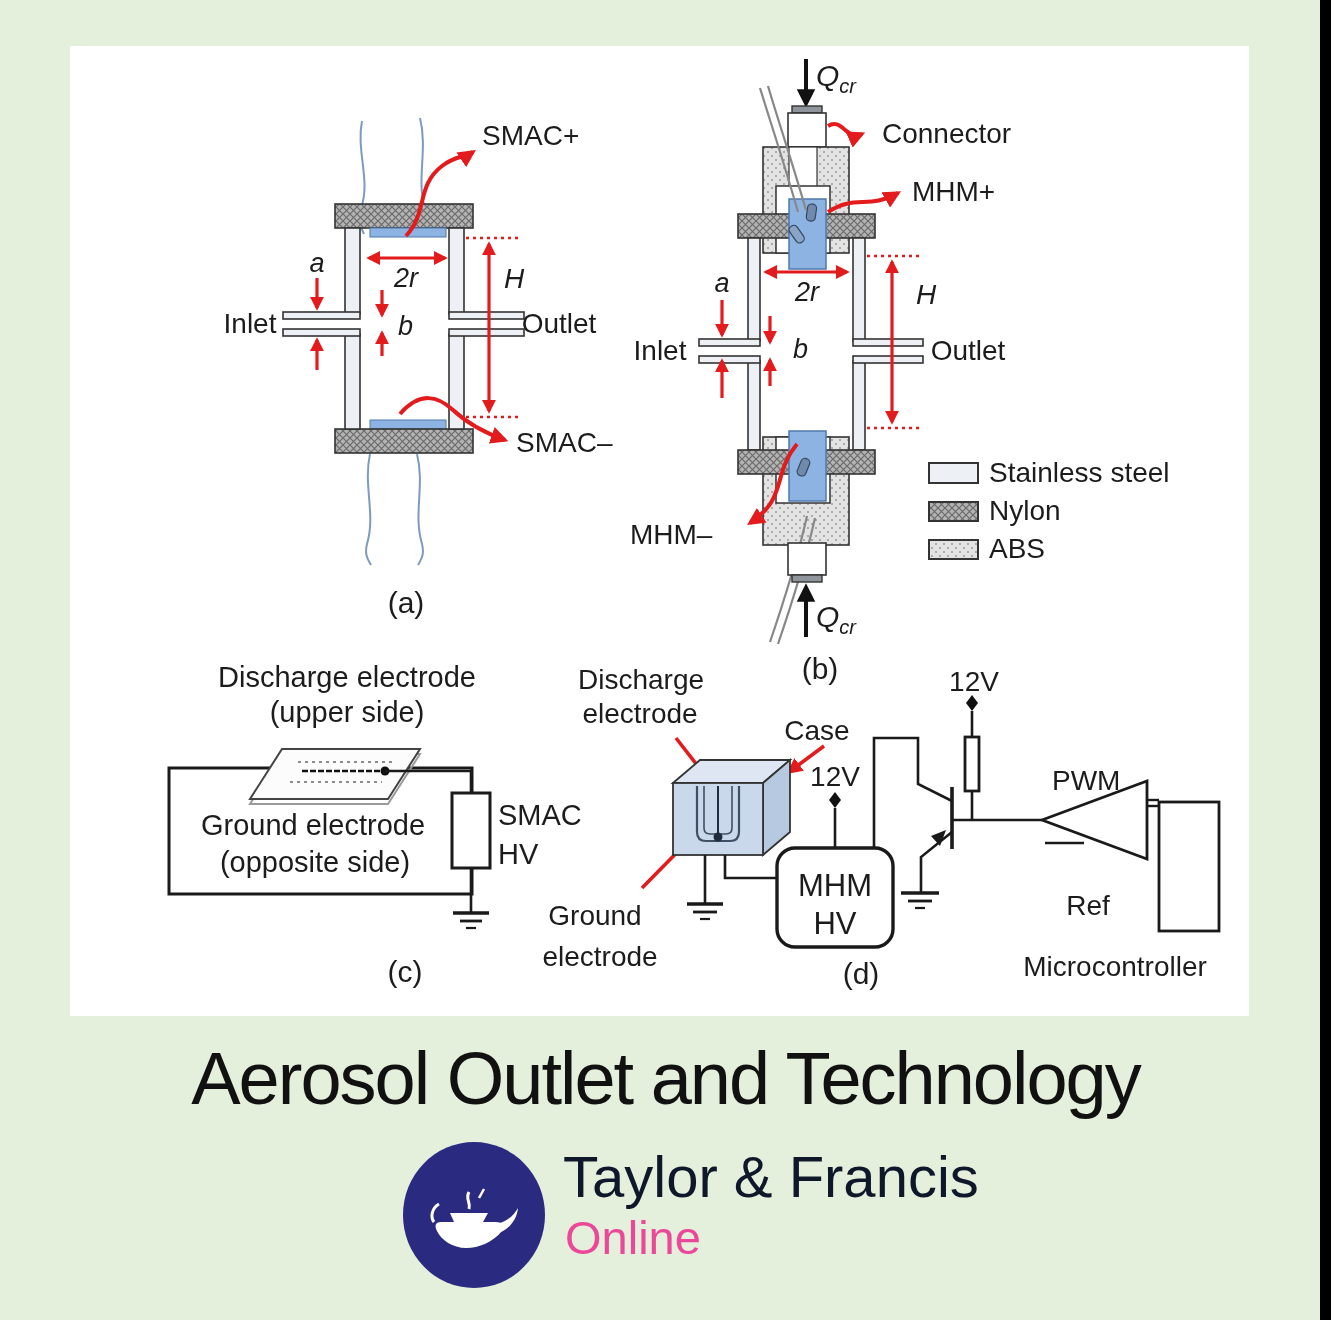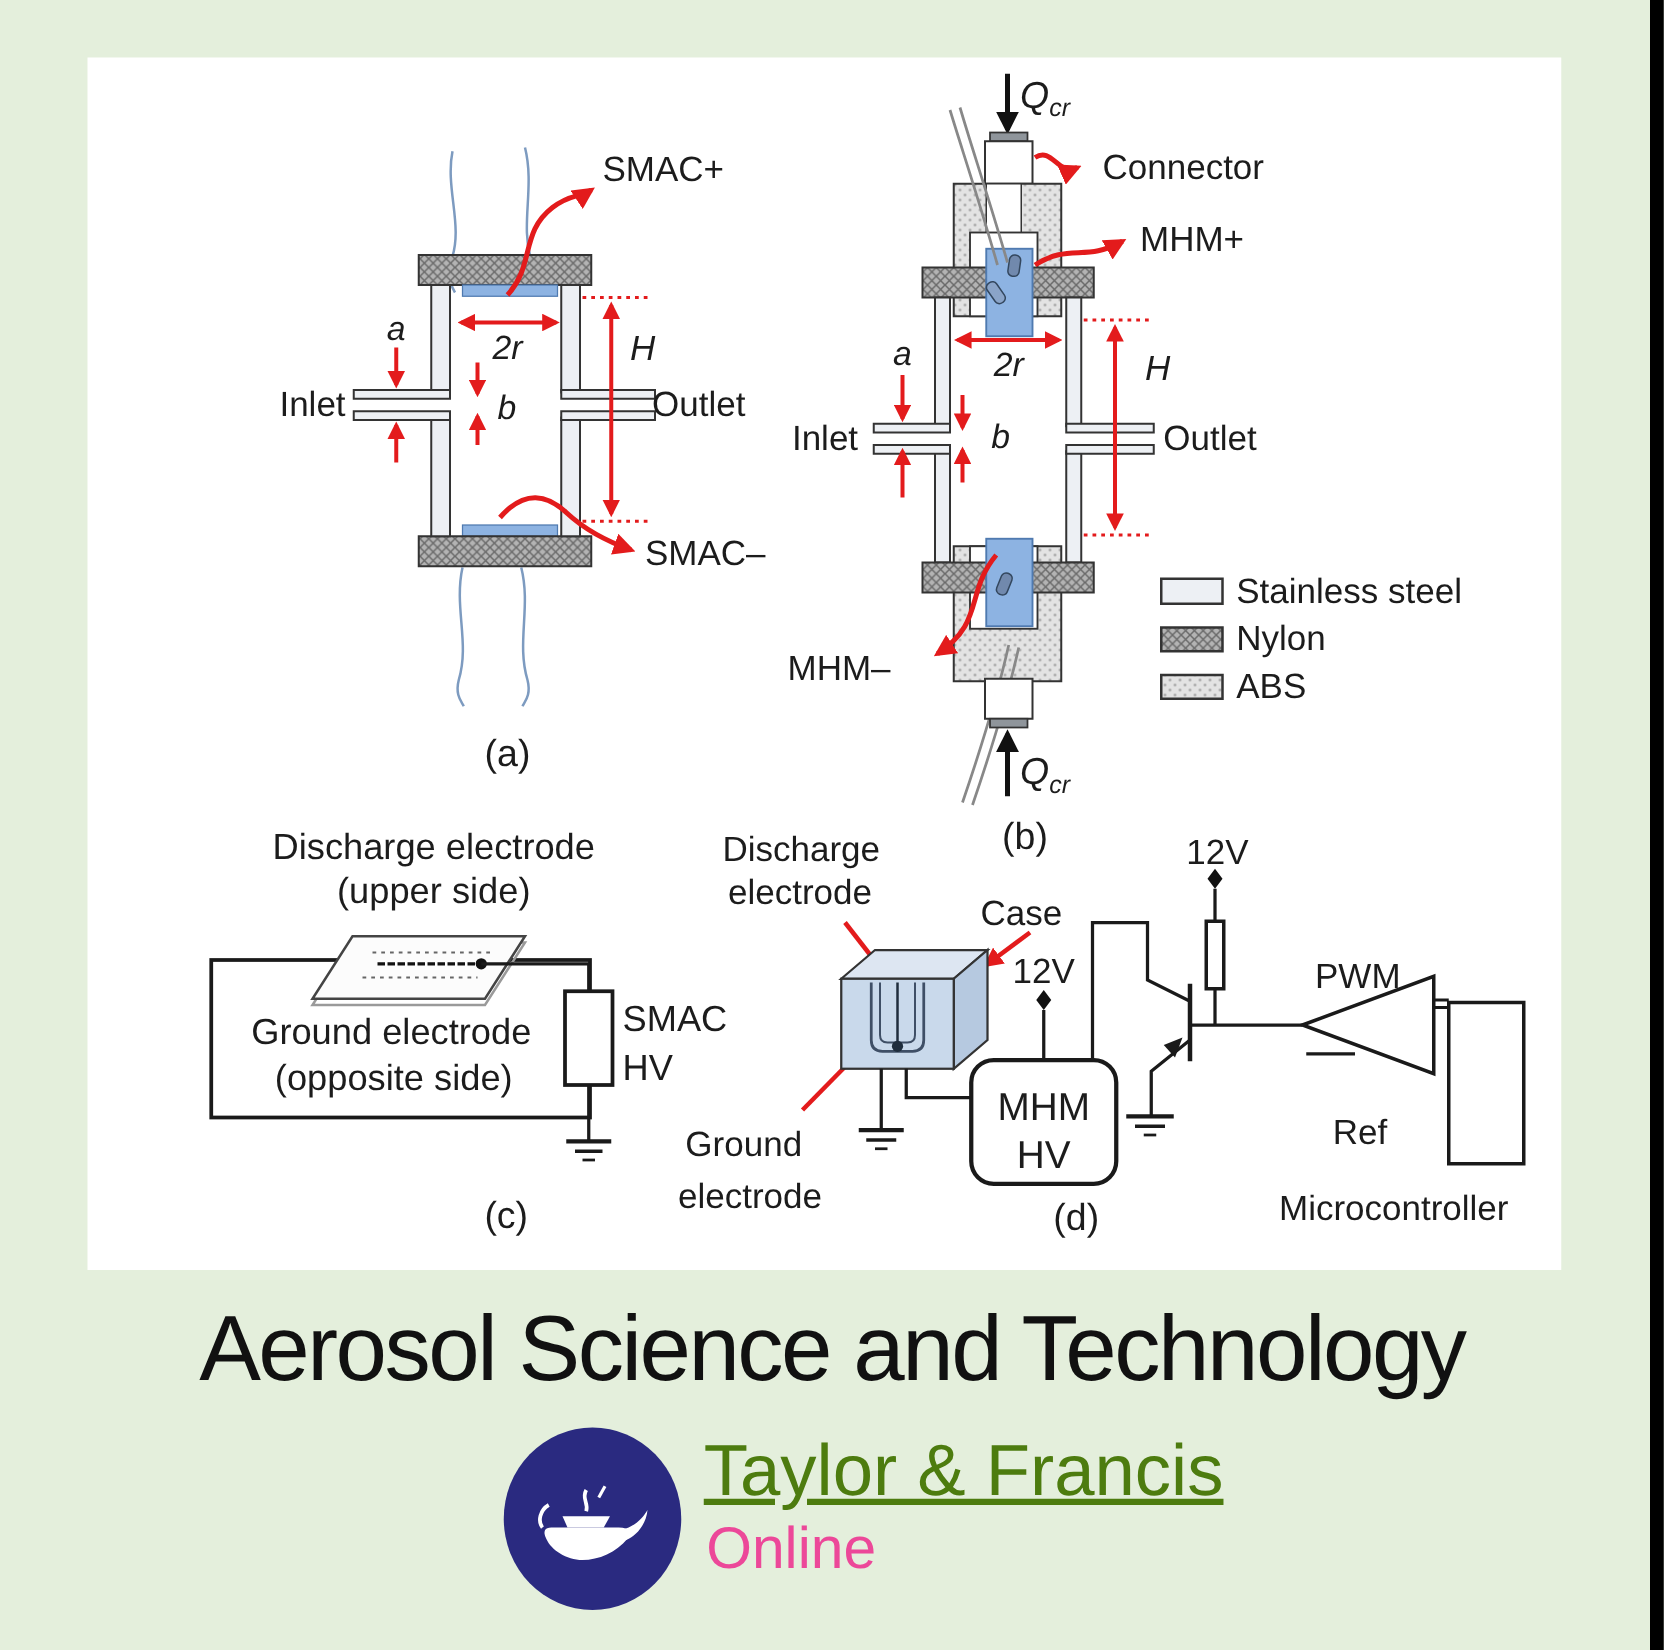--- a/index.html
+++ b/index.html
@@ -277,29 +277,29 @@
         <text x="982" y="744" font-size="28">PWM</text>
         <text x="1018" y="869" font-size="28" text-anchor="middle">Ref</text>
 
         <rect x="1089" y="756" width="60" height="129" fill="#fff" stroke="#1a1a1a" stroke-width="2.8"></rect>
         <text x="1045" y="930" font-size="28" text-anchor="middle">Microcontroller</text>
         <text x="791" y="938" font-size="30" text-anchor="middle">(d)</text>
       </g>
     </svg>
   </div>
 
-  <div id="journal-title">Aerosol Science and Technology</div>
+  <div id="journal-title">Aerosol Outlet and Technology</div>
 
   <div id="logo">
     <div id="logo-circle" style="background: rgb(42, 42, 128);">
       <svg id="logo-lamp" viewBox="0 0 142 146">
         <path d="M38 80 h54 c9 0 11 4 7 9 c-9 11 -23 17 -36 17 c-13 0 -25 -8 -29 -17 c-3 -6 -1 -9 4 -9 z" fill="#fff"></path>
         <path d="M47 71 h38 l-5 9 h-29 z" fill="#fff"></path>
         <path d="M94 82 c11 -3 17 -9 21 -16 c-1 11 -8 20 -17 24 z" fill="#fff"></path>
         <path d="M36 62 c-7 4 -9 13 -5 18" stroke="#fff" stroke-width="3" fill="none"></path>
         <path d="M66 50 c-4 7 2 10 0 17" stroke="#fff" stroke-width="3" fill="none"></path>
         <path d="M76 56 l5 -9" stroke="#fff" stroke-width="2.5" fill="none"></path>
       </svg>
     </div>
-    <div id="logo-brand" style="color: #4d7c0f; text-decoration: underline;">Taylor &amp; Francis</div>
+    <div id="logo-brand" style="color: #0f172a;">Taylor &amp; Francis</div>
     <div id="logo-sub" style="color: #ec4899;">Online</div>
   </div>
 </div>
 
 </body></html>

